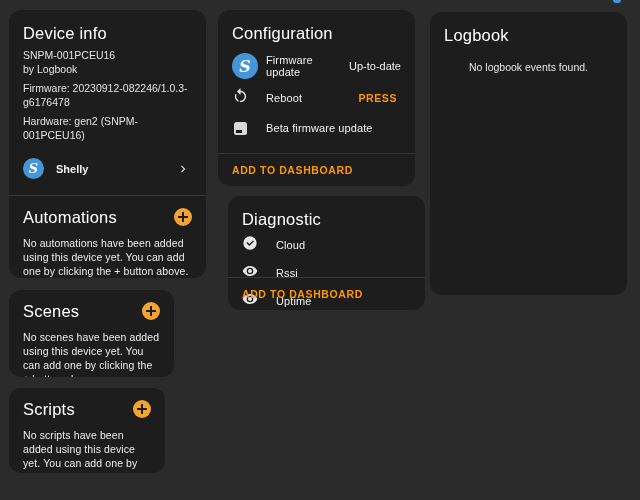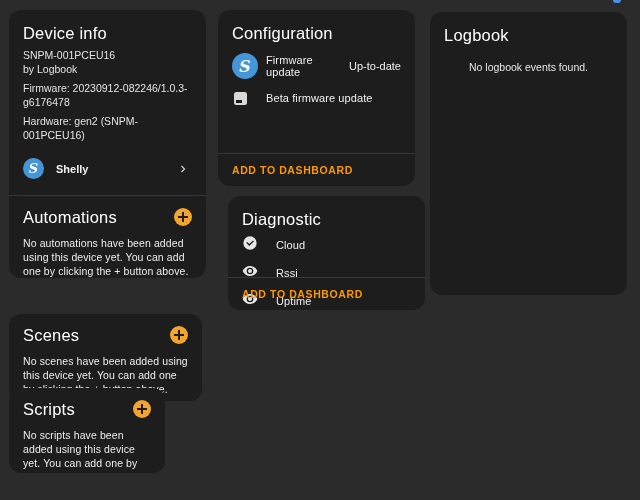--- a/index.html
+++ b/index.html
@@ -160,20 +160,31 @@
   </div>
 
   <div class="cfg-row">
     <span class="icon-cell">
       <span class="shelly-logo shelly-md">S</span>
     </span>
     <span class="row-label">Firmware update</span>
     <span class="row-value">Up-to-date</span>
   </div>
 
+  <div class="cfg-row">
+    <span class="icon-cell">
+      <span class="icon">
+        <svg width="17" height="17" viewBox="0 0 24 24">
+            <path fill="#e6e6e6" d="M12,4C14.1,4 16.1,4.8 17.6,6.3C20.7,9.4 20.7,14.45 17.6,17.6C15.8,19.4 13.3,20.2 10.9,19.85L11.4,17.85C13.1,18.05 14.9,17.45 16.2,16.17C18.5,13.83 18.5,10.03 16.2,7.7C15.05,6.55 13.53,5.98 12,5.98V10.03L7,5.03L12,0V4M6.35,17.6C3.75,15 3.32,11.03 5.07,8L6.54,9.5C5.5,11.7 5.9,14.4 7.8,16.17C8.3,16.7 8.9,17.07 9.5,17.35L9,19.37C8,19 7.1,18.42 6.35,17.6Z"></path>
+          </svg>
+      </span>
+    </span>
+    <span class="row-label">Reboot</span>
+    <button class="press-btn">PRESS</button>
+  </div>
 
   <div class="cfg-row">
     <span class="icon-cell">
       <span class="beta-fw-icon"></span>
     </span>
     <span class="row-label">Beta firmware update</span>
   </div>
 
   <div class="card-footer dash-footer">
     <button class="orange-action" style="padding-left:0;">ADD TO DASHBOARD</button>
@@ -231,21 +242,21 @@
       </span>
     </span>
     <span class="row-label">Uptime</span>
   </div>
 
   <div class="card-footer dash-footer">
     <button class="orange-action" style="padding-left:0;">ADD TO DASHBOARD</button>
   </div>
 </div>
 
-<div class="card" style="left:9px; top:290px; width:193px; height:87px;margin-top:24px;">
+<div class="card" style="left:9px; top:290px; width:165px; height:87px;">
   <div class="card-head-row">
     <span class="ctitle">Scenes</span>
     <button class="plus-btn"></button>
   </div>
   <div class="empty-text">No scenes have been added using this device yet. You can add one by clicking the + button above.</div>
 </div>
 
 <div class="card" style="left:9px; top:388px; width:156px; height:85px;">
   <div class="card-head-row">
     <span class="ctitle">Scripts</span>

